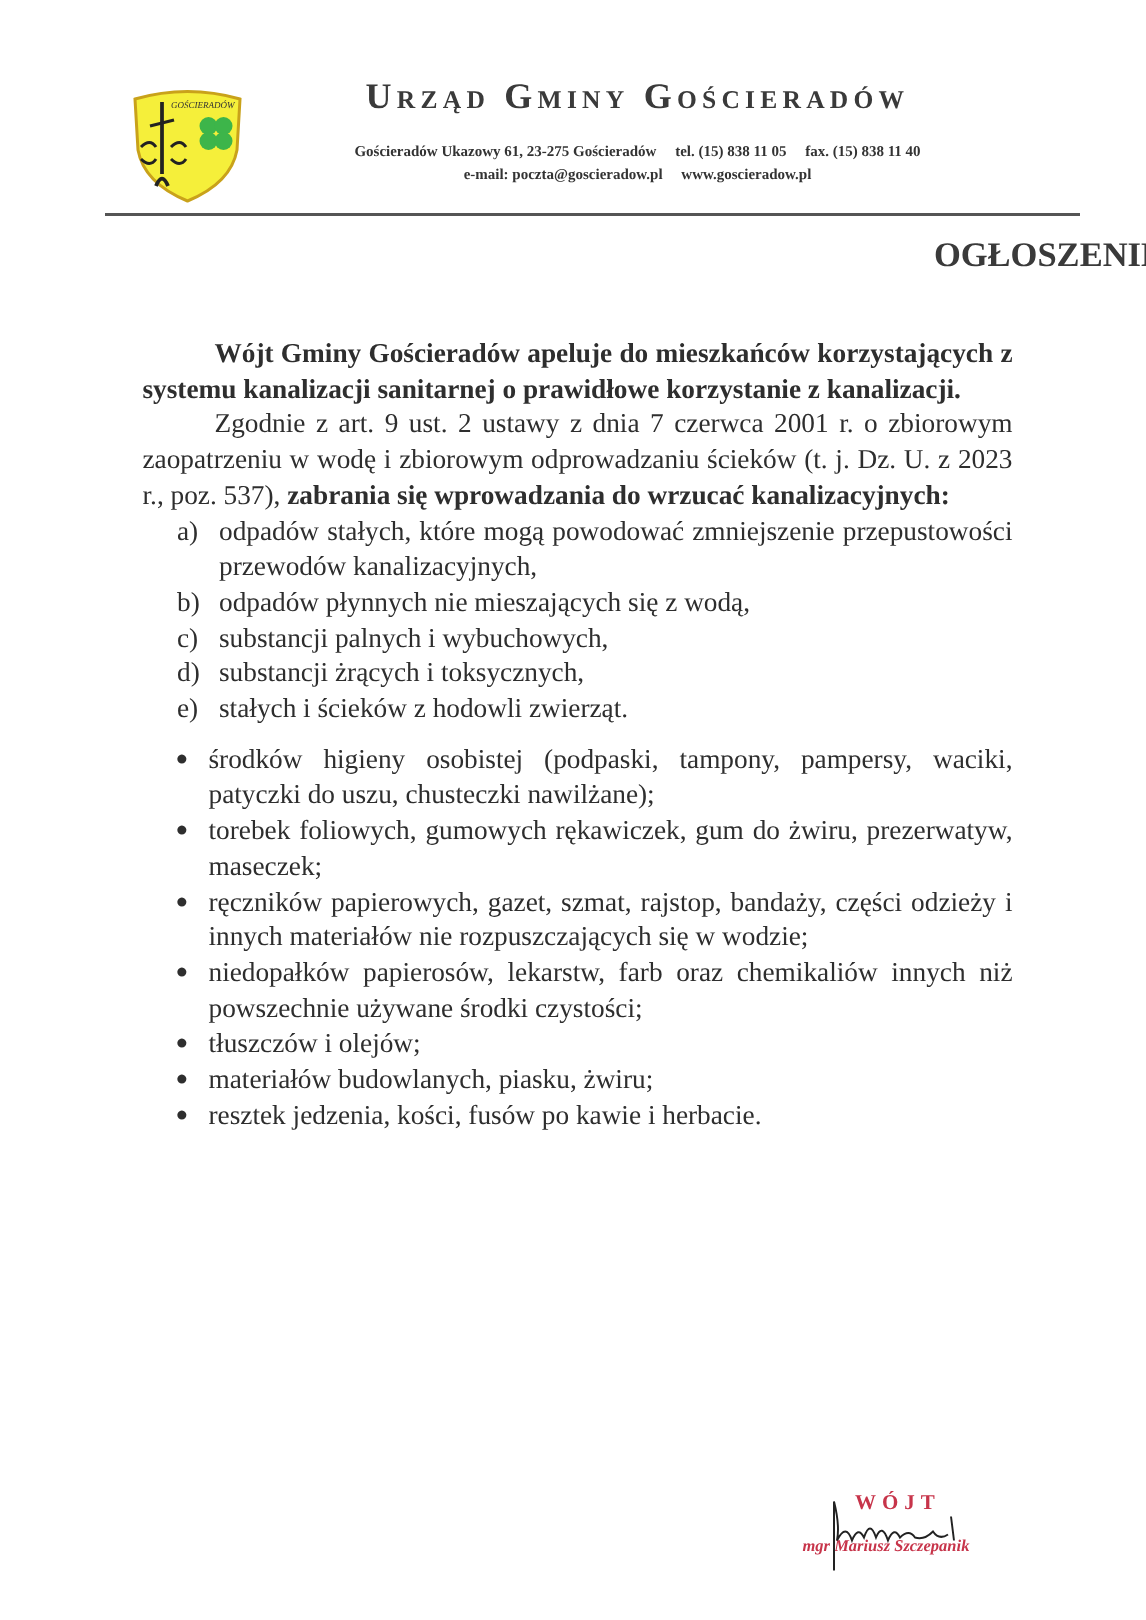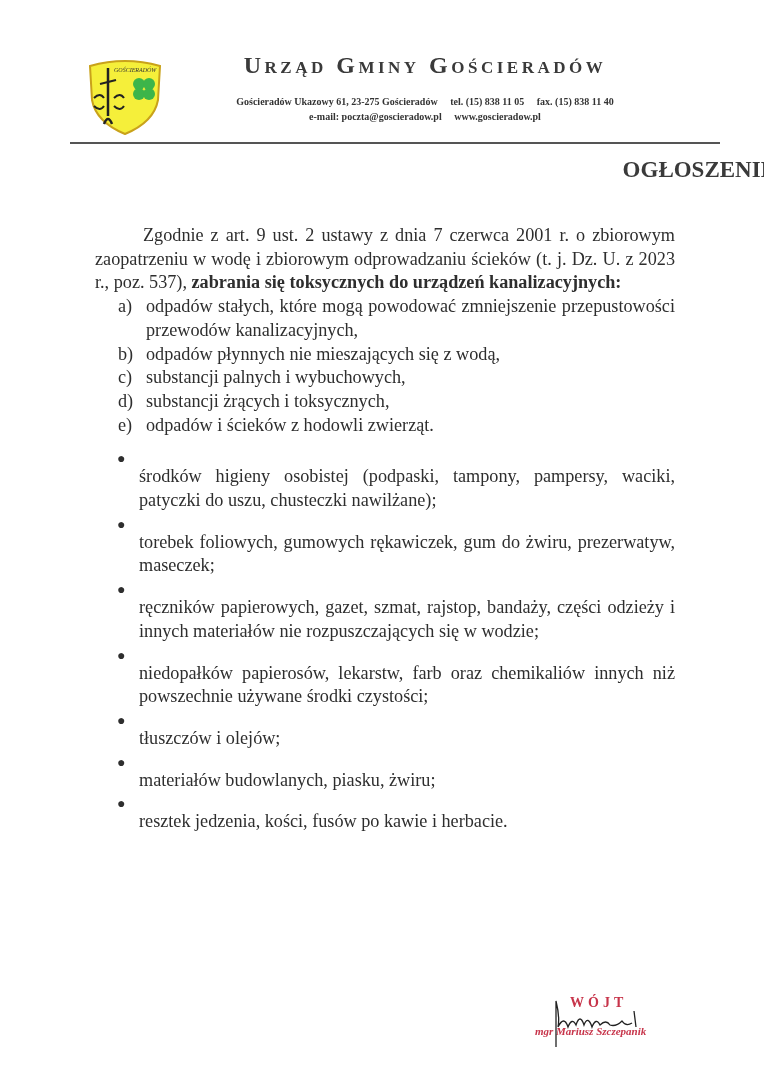--- a/index.html
+++ b/index.html
@@ -41,21 +41,21 @@
     ol.letters li .mk { width: 28px; flex: none; }
     ol.letters li .tx { flex: 1; text-align: justify; }
     .red-heading {
       margin-top: 30px; font-weight: bold; font-size: 20.5px;
       color: #c7344a; text-decoration: underline; text-underline-offset: 3px;
       text-decoration-thickness: 2px;
     }
     ul.bullets { list-style: none; margin: 10px 0 0 0; padding: 0 0 0 22px; }
     ul.bullets li { display: flex; }
     ul.bullets li .dot { width: 22px; flex: none; font-size: 14px; }
-    ul.bullets li .tx { flex: 1; text-align: justify; margin-top: 18px; }
+    ul.bullets li .tx { flex: 1; text-align: justify; }
     .closing { margin-top: 12px; text-align: left; }
     .signature { position: absolute; left: 530px; top: 995px; width: 130px; height: 60px; }
     .sig-role {
       position: absolute; left: 40px; top: 0; font-family: "Liberation Serif", serif;
       color: #c7344a; font-size: 14px; letter-spacing: 4px; font-weight: bold;
     }
     .sig-name {
       position: absolute; left: 5px; top: 30px; font-family: "Liberation Serif", serif;
       color: #c7344a; font-size: 11px; font-style: italic; font-weight: bold; white-space: nowrap;
     }
@@ -88,41 +88,42 @@
 </div>
 <div class="addr addr2">
   <span>e-mail: poczta@goscieradow.pl</span>
   <span>www.goscieradow.pl</span>
 </div>
 <div class="rule"></div>
 
 <div class="title">OGŁOSZENIE</div>
 
 <div class="content">
-  <p class="just indent"><span>Zgodnie z art. 9 ust. 2 ustawy z dnia 7 czerwca 2001 r. o zbiorowym zaopatrzeniu w wodę i zbiorowym odprowadzaniu ścieków (t. j. Dz. U. z 2023 r., poz. 537), </span><span class="bold">zabrania się toksycznych do urządzeń kanalizacyjnych:</span></p>
+  <p class="just indent bold">Wójt Gminy Gościeradów apeluje do mieszkańców korzystających z systemu kanalizacji sanitarnej o prawidłowe korzystanie z kanalizacji.</p>
+  <p class="just indent"><span>Zgodnie z art. 9 ust. 2 ustawy z dnia 7 czerwca 2001 r. o zbiorowym zaopatrzeniu w wodę i zbiorowym odprowadzaniu ścieków (t. j. Dz. U. z 2023 r., poz. 537), </span><span class="bold">zabrania się wprowadzania do wrzucać kanalizacyjnych:</span></p>
   <ol class="letters">
     <li>
         <span class="mk">a)</span>
         <span class="tx">odpadów stałych, które mogą powodować zmniejszenie przepustowości przewodów kanalizacyjnych,</span>
       </li>
     <li>
         <span class="mk">b)</span>
         <span class="tx">odpadów płynnych nie mieszających się z wodą,</span>
       </li>
     <li>
         <span class="mk">c)</span>
         <span class="tx">substancji palnych i wybuchowych,</span>
       </li>
     <li>
         <span class="mk">d)</span>
         <span class="tx">substancji żrących i toksycznych,</span>
       </li>
     <li>
         <span class="mk">e)</span>
-        <span class="tx">odpadów i ścieków z hodowli zwierząt.</span>
+        <span class="tx">stałych i ścieków z hodowli zwierząt.</span>
       </li>
   </ol>
 
 
   <ul class="bullets">
     <li>
         <span class="dot">●</span>
         <span class="tx">środków higieny osobistej (podpaski, tampony, pampersy, waciki, patyczki do uszu, chusteczki nawilżane);</span>
       </li>
     <li>

